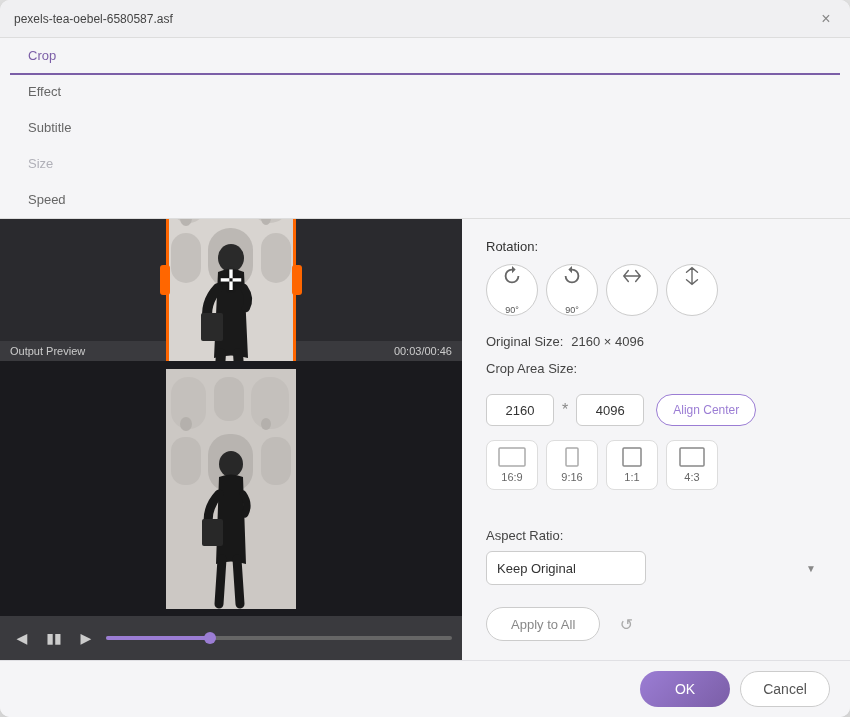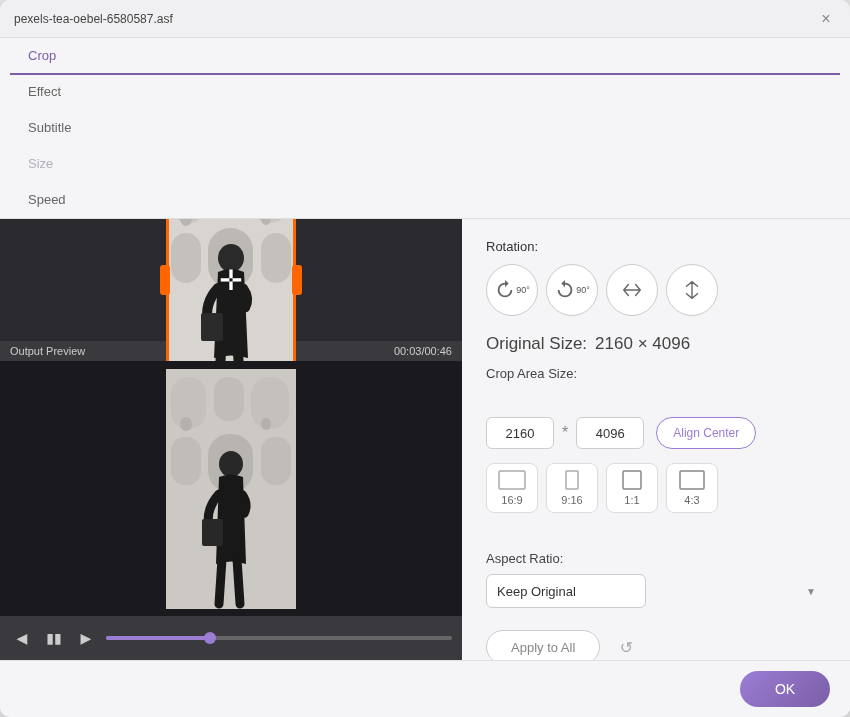--- a/index.html
+++ b/index.html
@@ -230,41 +230,42 @@
       margin-bottom: 18px;
     }
     .rot-btn {
       width: 52px;
       height: 52px;
       border: 1.5px solid #ccc;
       border-radius: 50%;
       background: white;
       display: flex;
       align-items: center;
-      justify-content: center;
+      justify-content: space-between;
       cursor: pointer;
       font-size: 11px;
       color: #555;
+      flex-direction: column;
     }
     .rot-btn svg { width: 22px; height: 22px; }
     .original-size-row {
       display: flex;
       align-items: center;
-      font-size: 17px;
+      font-size: 13px;
       color: #444;
       margin-bottom: 12px;
       gap: 8px;
     }
     .original-size-value {
       color: #444;
     }
     .crop-area-row {
       font-size: 13px;
       color: #444;
-      margin-bottom: 28px;
+      margin-bottom: 10px;
     }
     .crop-inputs-row {
       display: flex;
       align-items: center;
       gap: 8px;
       margin-bottom: 14px;
       margin-top: 8px;
     }
     .crop-input {
       width: 68px;
@@ -618,14 +619,15 @@
       <div class="apply-row">
         <button class="apply-all-btn">Apply to All</button>
         <div class="refresh-icon">↺</div>
       </div>
 
     </div>
   </div>
 
   <div class="bottom-bar">
     <button class="ok-btn">OK</button>
+    <button class="cancel-btn">Cancel</button>
   </div>
 </div>
 
 </body></html>

